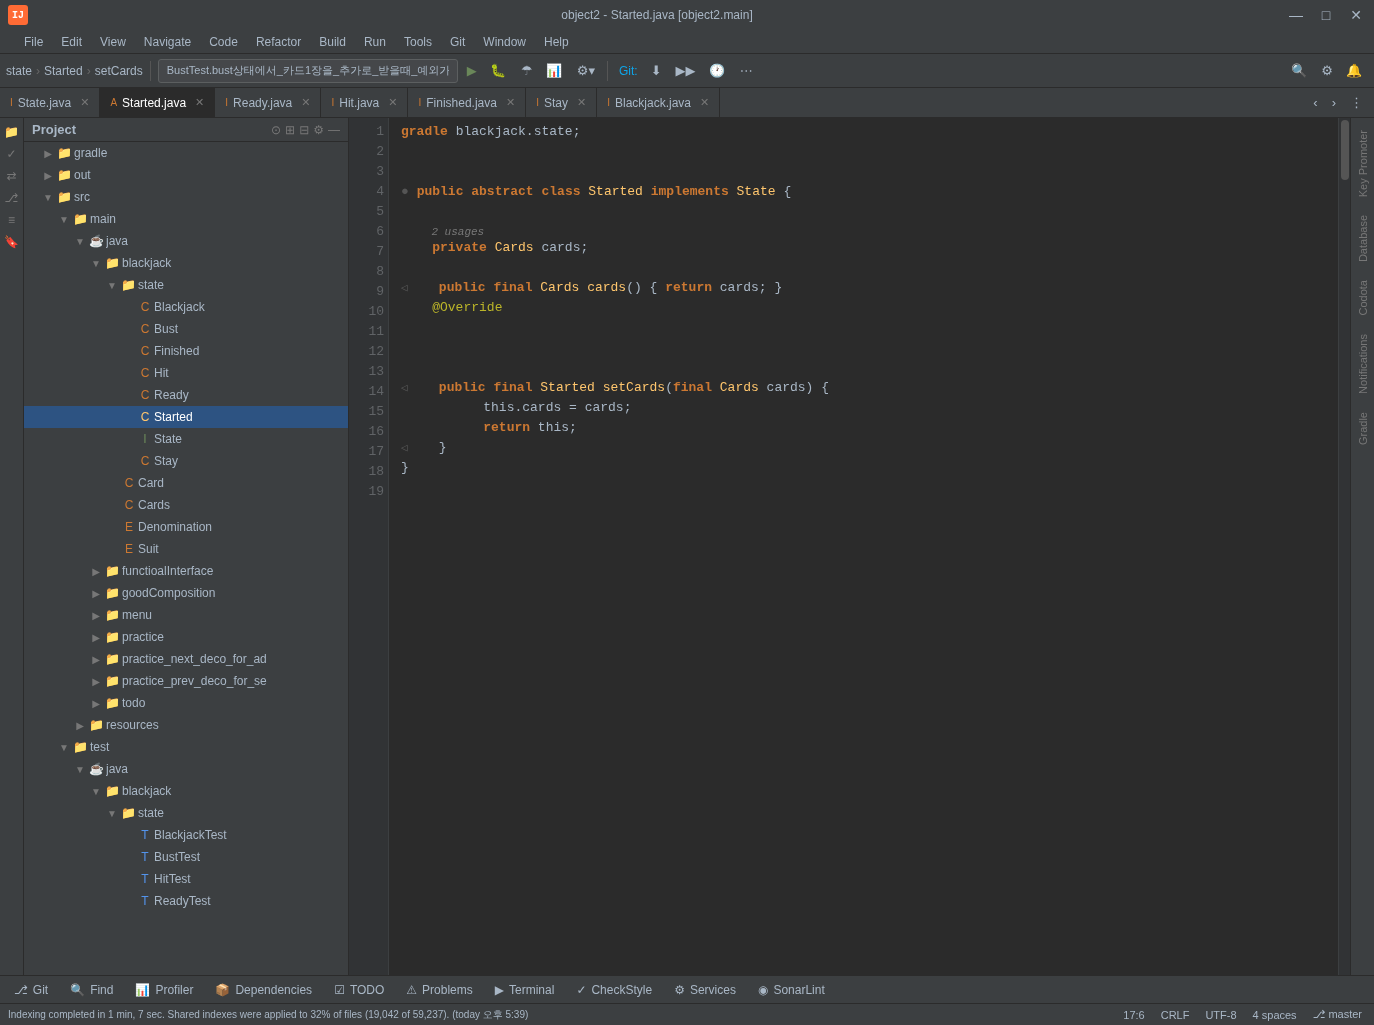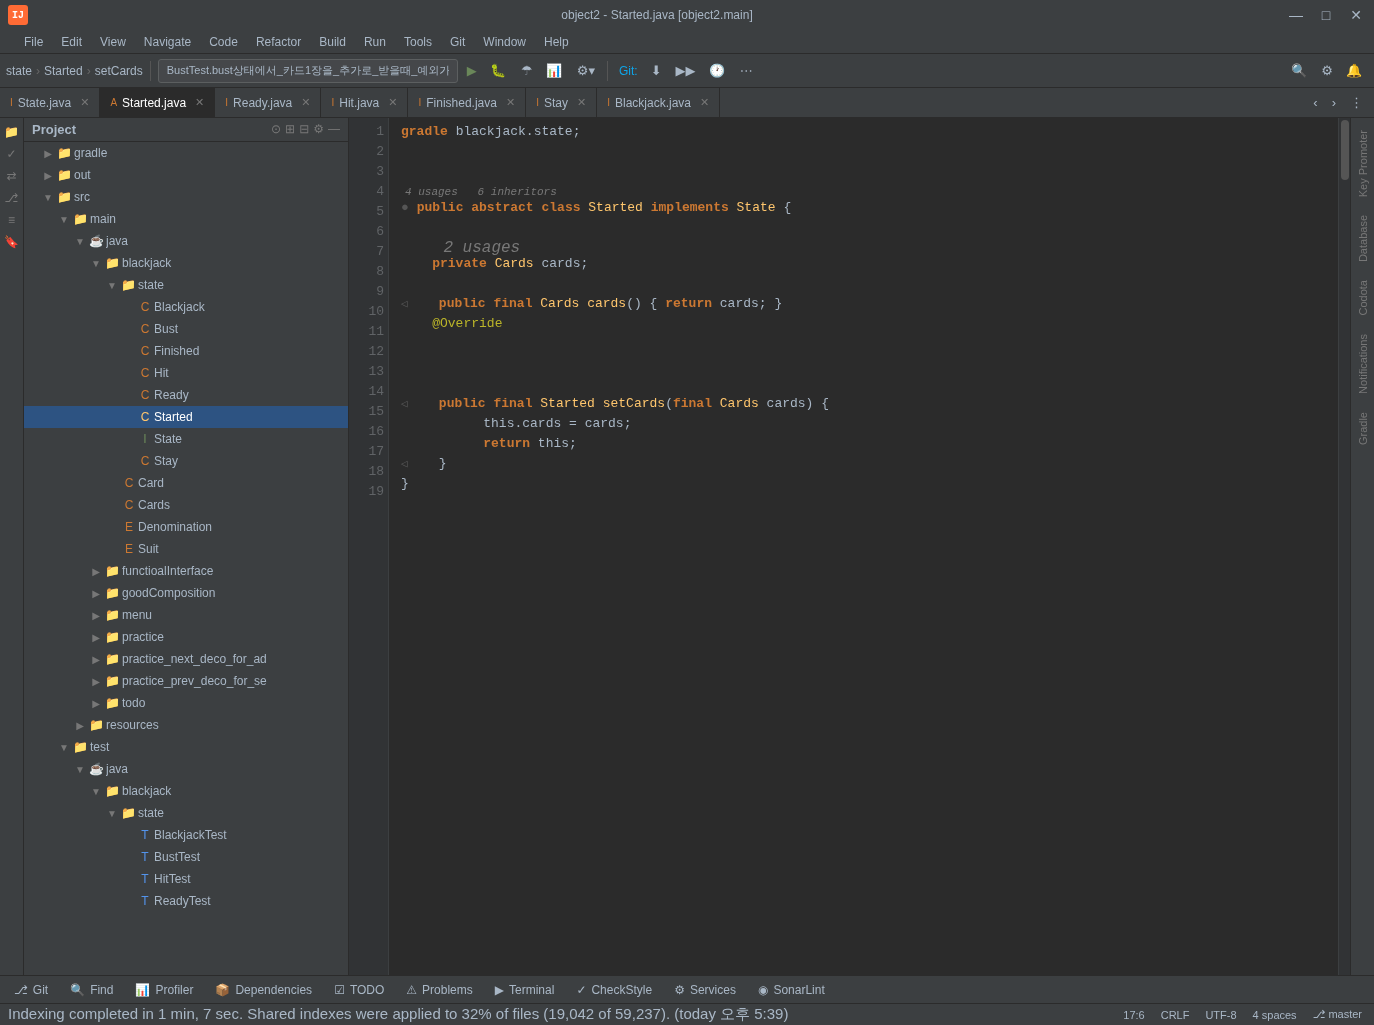--- a/index.html
+++ b/index.html
@@ -154,21 +154,21 @@
     .file-tree-panel {
       width: 325px;
       background: #3c3f41;
       display: flex;
       flex-direction: column;
       flex-shrink: 0;
       border-right: 1px solid #2b2b2b;
     }
     .panel-header {
       display: flex;
-      align-items: flex-start;
+      align-items: center;
       padding: 4px 8px;
       border-bottom: 1px solid #2b2b2b;
       gap: 24px;
     }
     .panel-actions { margin-left: auto; display: flex; gap: 4px; }
     .panel-action-btn { background: none; border: none; color: #777; cursor: pointer; font-size: 12px; }
 
     .file-tree {
       flex: 1;
       overflow-y: auto;
@@ -278,21 +278,21 @@
       padding: 0 8px;
       border-top: 1px solid #2b2b2b;
       gap: 12px;
       flex-shrink: 0;
       font-size: 11px;
       color: #a9b7c6;
     }
     .status-item { cursor: pointer; padding: 0 4px; }
     .status-left { display: flex; align-items: center; gap: 8px; flex: 1; }
     .status-right { display: flex; align-items: center; gap: 8px; }
-    .status-msg { color: #a9b7c6; flex: 1; font-size: 15px; }
+    .status-msg { color: #a9b7c6; flex: 1; font-size: 10px; }
     .status-git { color: #a9b7c6; }
 
     
     .bottom-tabs {
       background: #3c3f41;
       height: 28px;
       display: flex;
       align-items: center;
       padding: 0 4px;
       gap: 2px;
@@ -843,27 +843,26 @@
       </div>
       <div class="code-area">
 
         <div class="code-line"><span class="kw">gradle</span> <span class="plain">blackjack.state;</span></div>
 
         <div class="code-line">&nbsp;</div>
 
 
         <div class="code-line">&nbsp;</div>
 
-        <div style="height:16px;font-family:'Courier New',monospace;font-size:11px;color:#787878;font-style:italic;padding-left:4px;">4 usages &nbsp; 6 inheritors</div>
 
         <div class="code-line"><span style="color:#555;">●</span> <span class="kw">public</span> <span class="kw">abstract</span> <span class="kw">class</span> <span class="cl">Started</span> <span class="kw">implements</span> <span class="type-cl">State</span> <span class="op">{</span></div>
 
         <div class="code-line">&nbsp;</div>
 
-        <div style="height:16px;font-family:'Courier New',monospace;font-size:16px;color:#787878;font-style:italic;padding-left:4px;">&nbsp;&nbsp;&nbsp;&nbsp;2 usages</div>
+        <div style="height:16px;font-family:'Courier New',monospace;font-size:11px;color:#787878;font-style:italic;padding-left:4px;">&nbsp;&nbsp;&nbsp;&nbsp;2 usages</div>
 
         <div class="code-line">&nbsp;&nbsp;&nbsp;&nbsp;<span class="kw">private</span> <span class="type-cl">Cards</span> <span class="plain">cards;</span></div>
 
         <div class="code-line">&nbsp;</div>
 
         <div class="code-line"><span style="color:#555;font-size:11px;">◁</span> &nbsp;&nbsp;&nbsp;<span class="kw">public</span> <span class="kw">final</span> <span class="type-cl">Cards</span> <span class="fn">cards</span><span class="plain">() {</span> <span class="kw">return</span> <span class="plain">cards; }</span></div>
 
         <div class="code-line">&nbsp;&nbsp;&nbsp;&nbsp;<span class="ann">@Override</span></div>
 
         <div class="code-line">&nbsp;</div>

